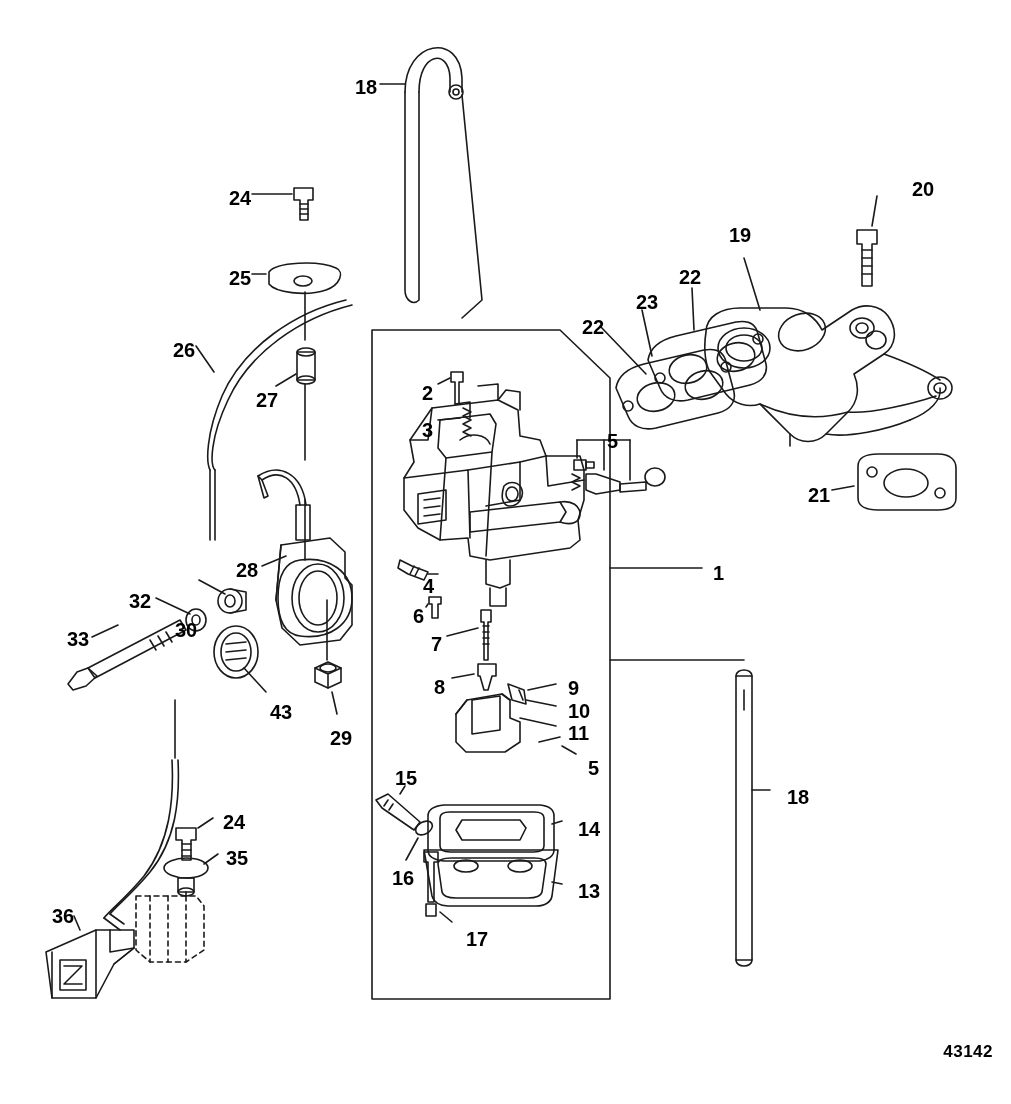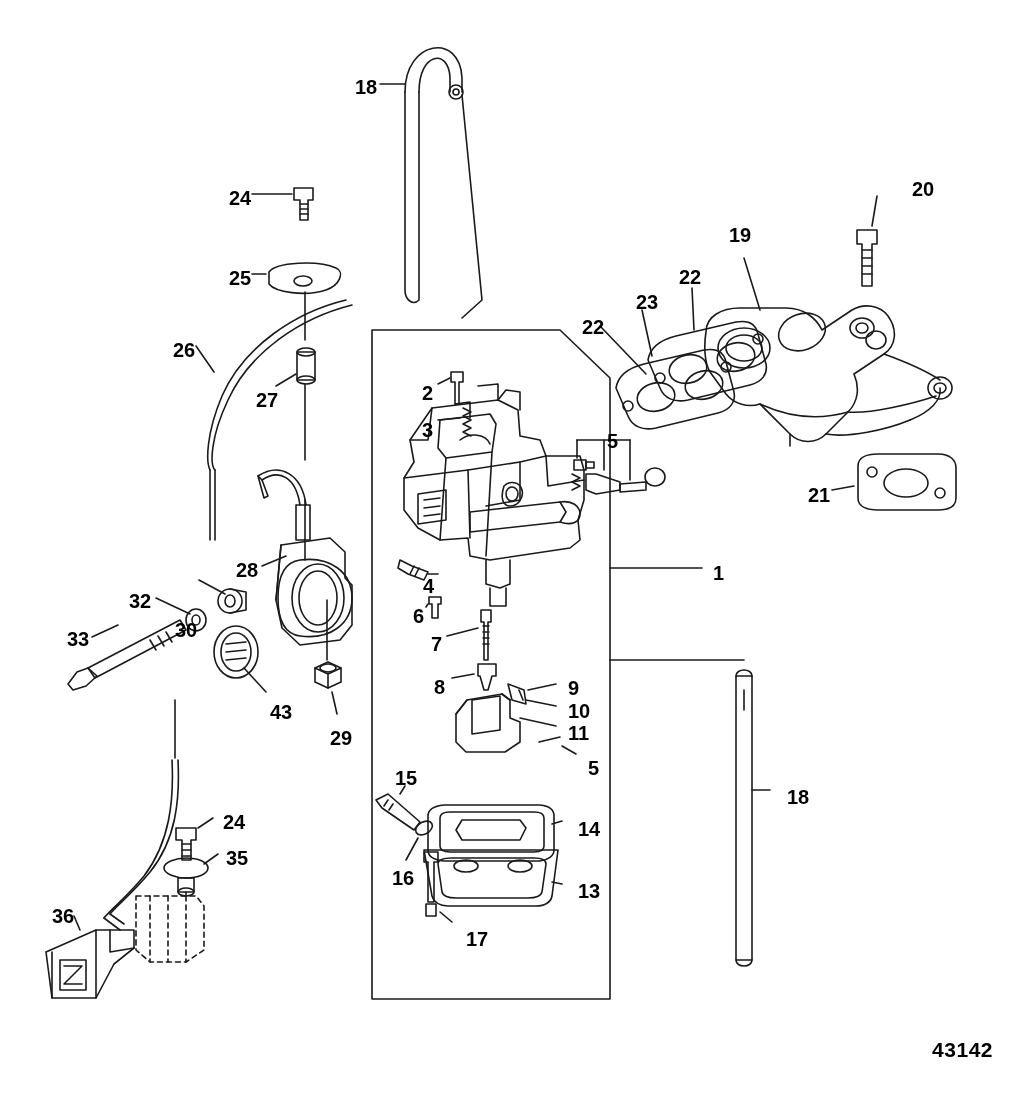--- a/index.html
+++ b/index.html
@@ -31,21 +31,21 @@
     font-weight: bold;
     color: #000000;
     white-space: nowrap;
     line-height: 1;
   }
   #drawing-number {
     position: absolute;
     right: 18px;
     bottom: 42px;
     font-family: "Liberation Sans", sans-serif;
-    font-size: 21px;
+    font-size: 17px;
     font-weight: bold;
     letter-spacing: 0.5px;
     color: #000000;
   }
 </style>
 </head>
 <body>
 
 <div id="page">
 

